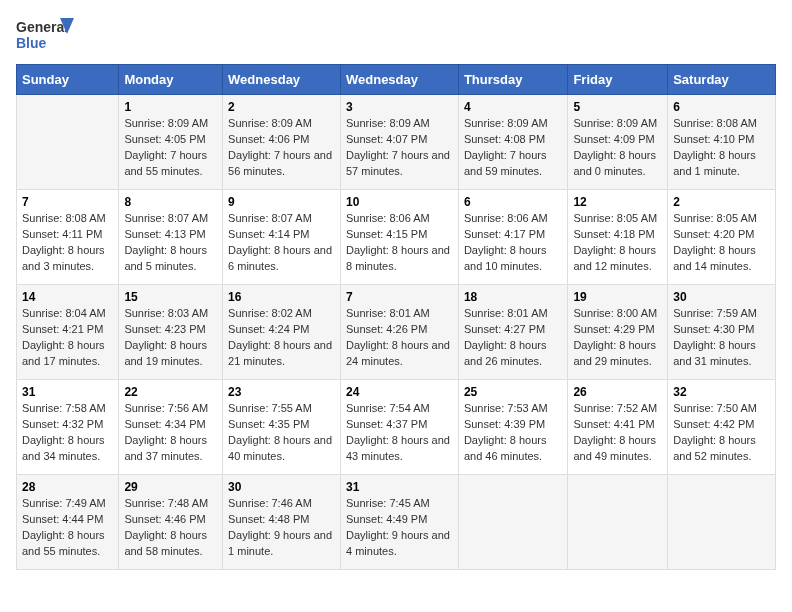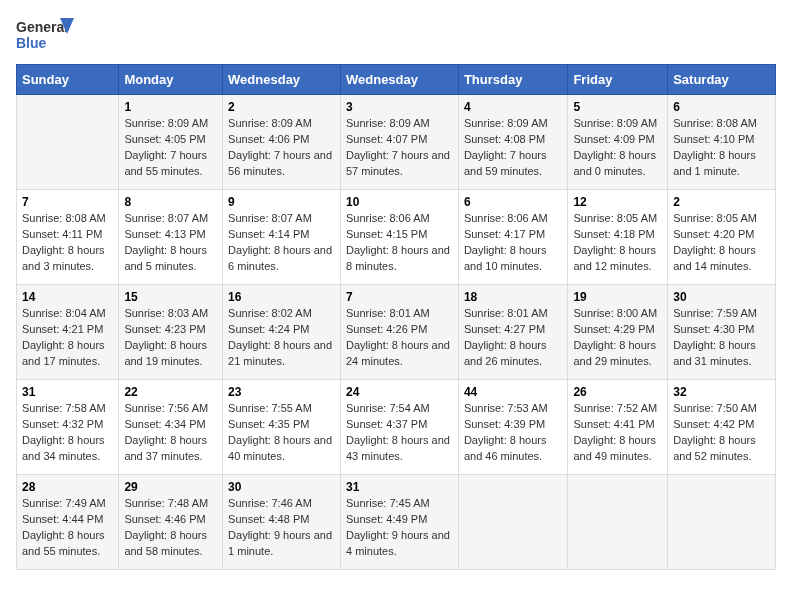--- a/index.html
+++ b/index.html
@@ -209,21 +209,21 @@
         </td>
         <td>
           <span class="day-number">23</span>
           <div class="day-info">Sunrise: 7:55 AM<br>Sunset: 4:35 PM<br>Daylight: 8 hours and 40 minutes.</div>
         </td>
         <td>
           <span class="day-number">24</span>
           <div class="day-info">Sunrise: 7:54 AM<br>Sunset: 4:37 PM<br>Daylight: 8 hours and 43 minutes.</div>
         </td>
         <td>
-          <span class="day-number">44</span>
+          <span class="day-number">25</span>
           <div class="day-info">Sunrise: 7:53 AM<br>Sunset: 4:39 PM<br>Daylight: 8 hours and 46 minutes.</div>
         </td>
         <td>
           <span class="day-number">26</span>
           <div class="day-info">Sunrise: 7:52 AM<br>Sunset: 4:41 PM<br>Daylight: 8 hours and 49 minutes.</div>
         </td>
         <td>
           <span class="day-number">32</span>
           <div class="day-info">Sunrise: 7:50 AM<br>Sunset: 4:42 PM<br>Daylight: 8 hours and 52 minutes.</div>
         </td>

